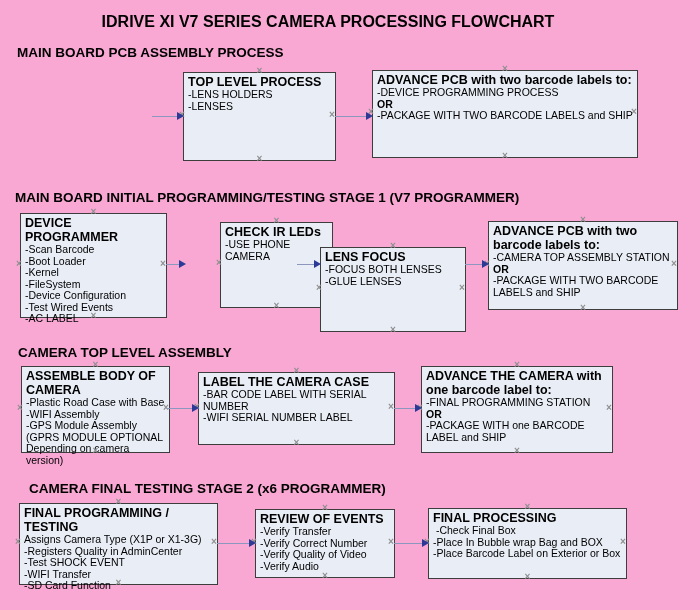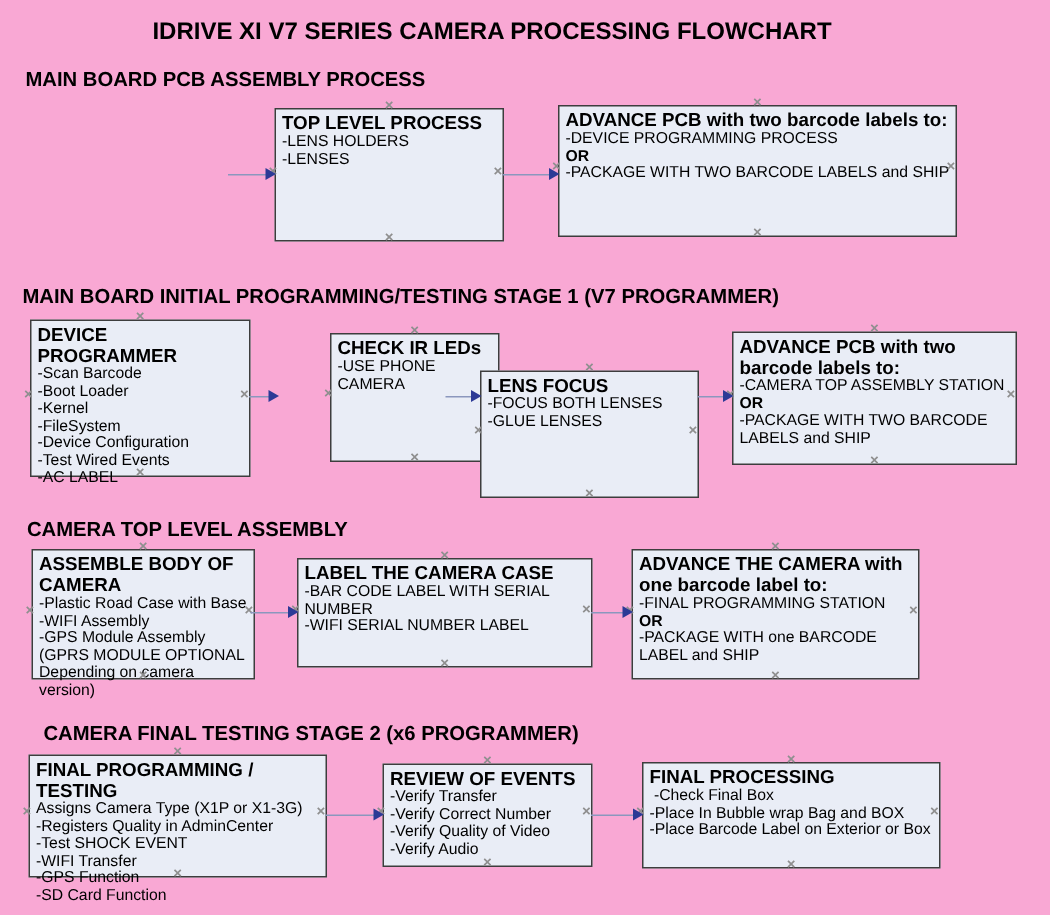--- a/index.html
+++ b/index.html
@@ -187,21 +187,20 @@
   <div class="bx" id="s4b1">
     <span class="cp cp-t"></span>
     <span class="cp cp-b"></span>
     <span class="cp cp-l"></span>
     <span class="cp cp-r"></span>
     <div class="bx-title">FINAL PROGRAMMING / TESTING</div>
     <div class="bx-item">Assigns Camera Type (X1P or X1-3G)</div>
     <div class="bx-item">-Registers Quality in AdminCenter</div>
     <div class="bx-item">-Test SHOCK EVENT</div>
     <div class="bx-item">-WIFI Transfer</div>
-    <div class="bx-item">-GPS Function</div>
     <div class="bx-item">-SD Card Function</div>
   </div>
 
   <div class="bx" id="s4b2">
     <span class="cp cp-t"></span>
     <span class="cp cp-b"></span>
     <span class="cp cp-l"></span>
     <span class="cp cp-r"></span>
     <div class="bx-title">REVIEW OF EVENTS</div>
     <div class="bx-item">-Verify Transfer</div>

